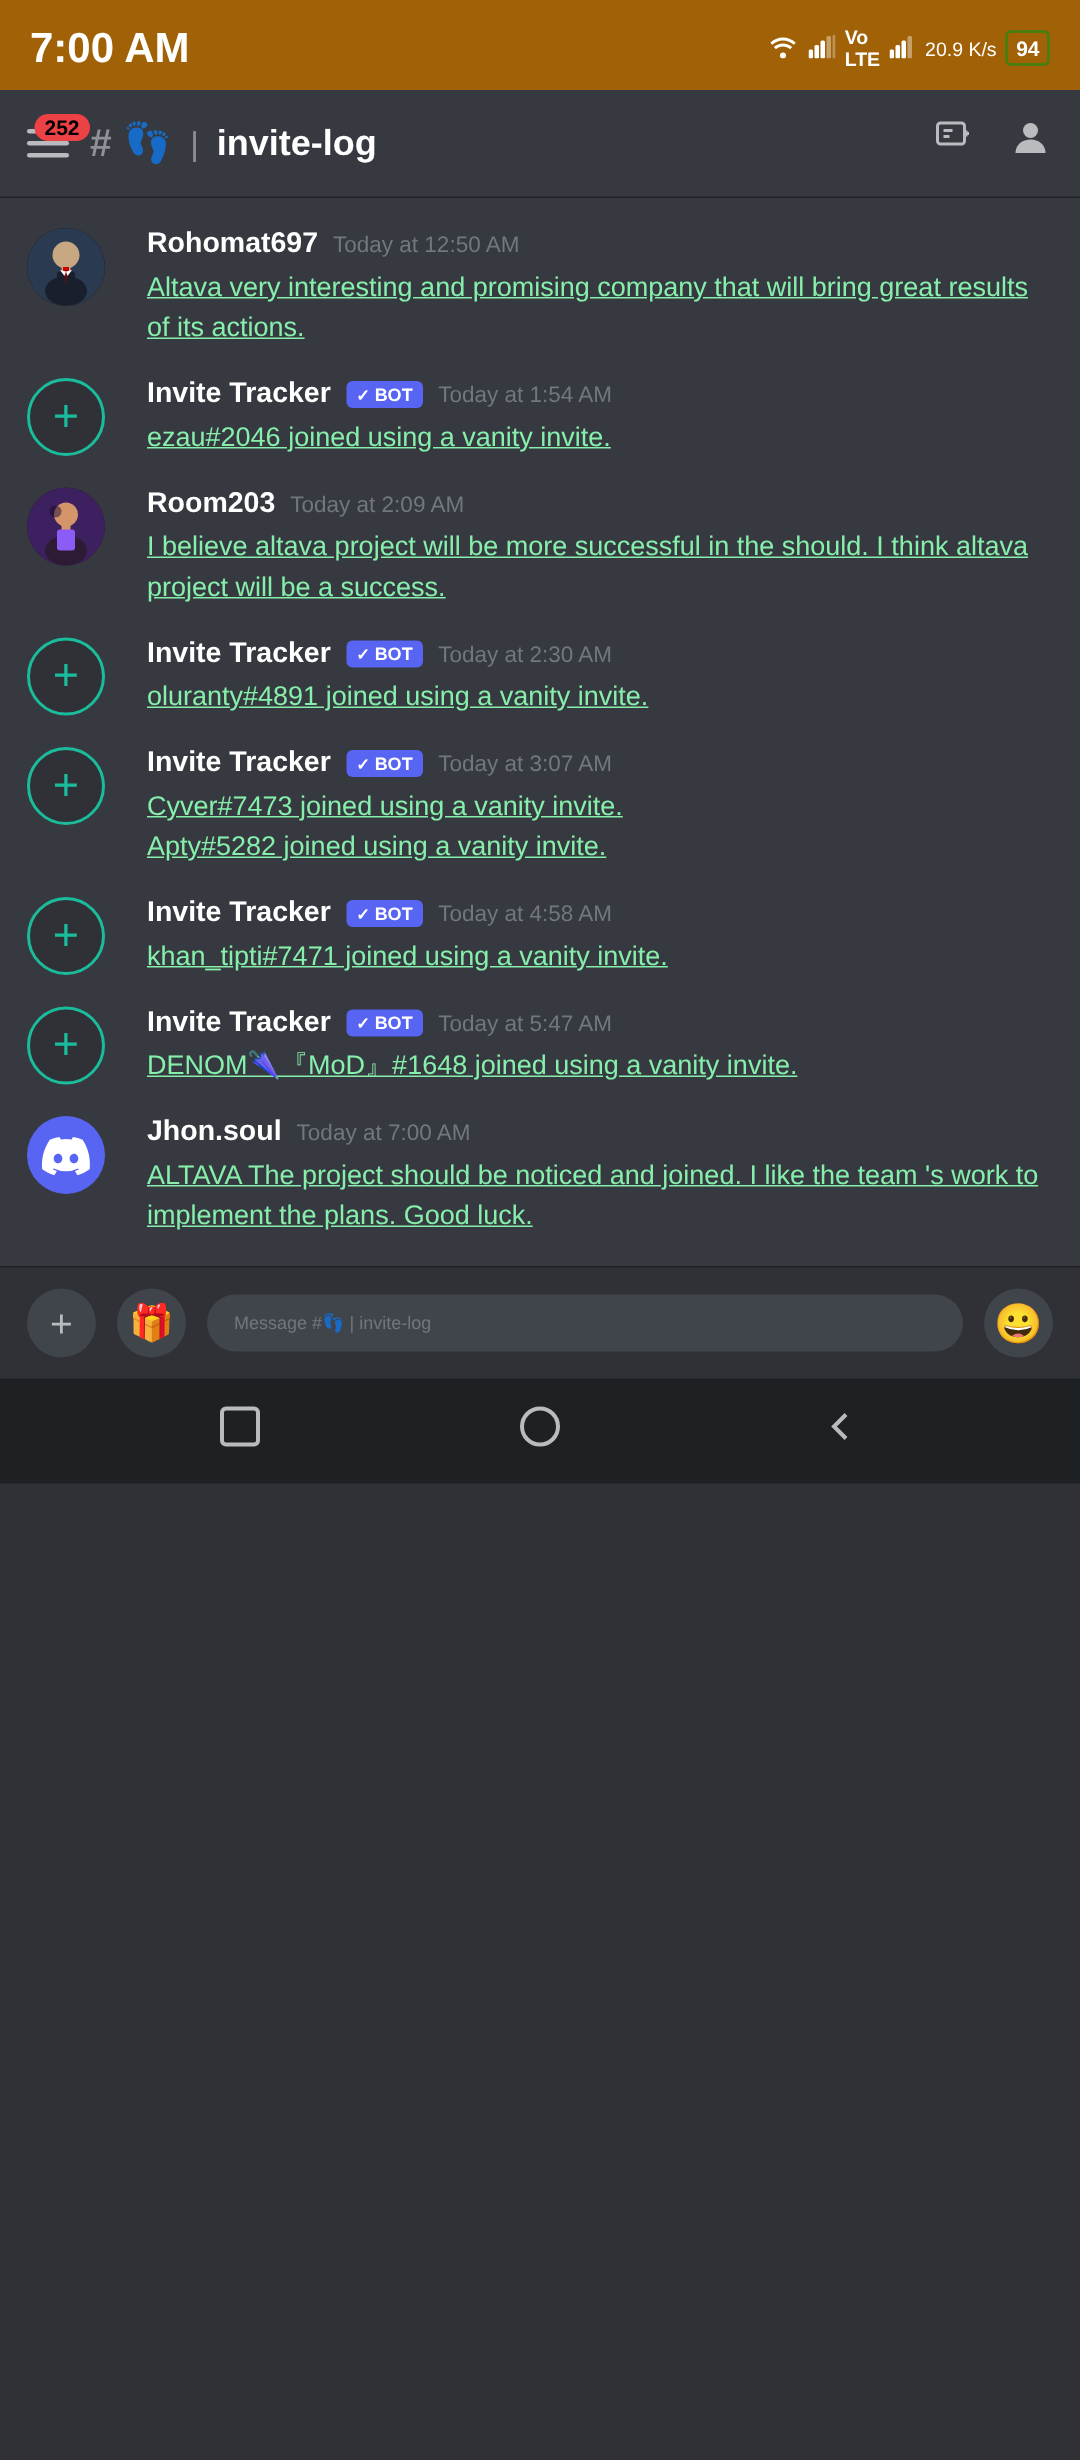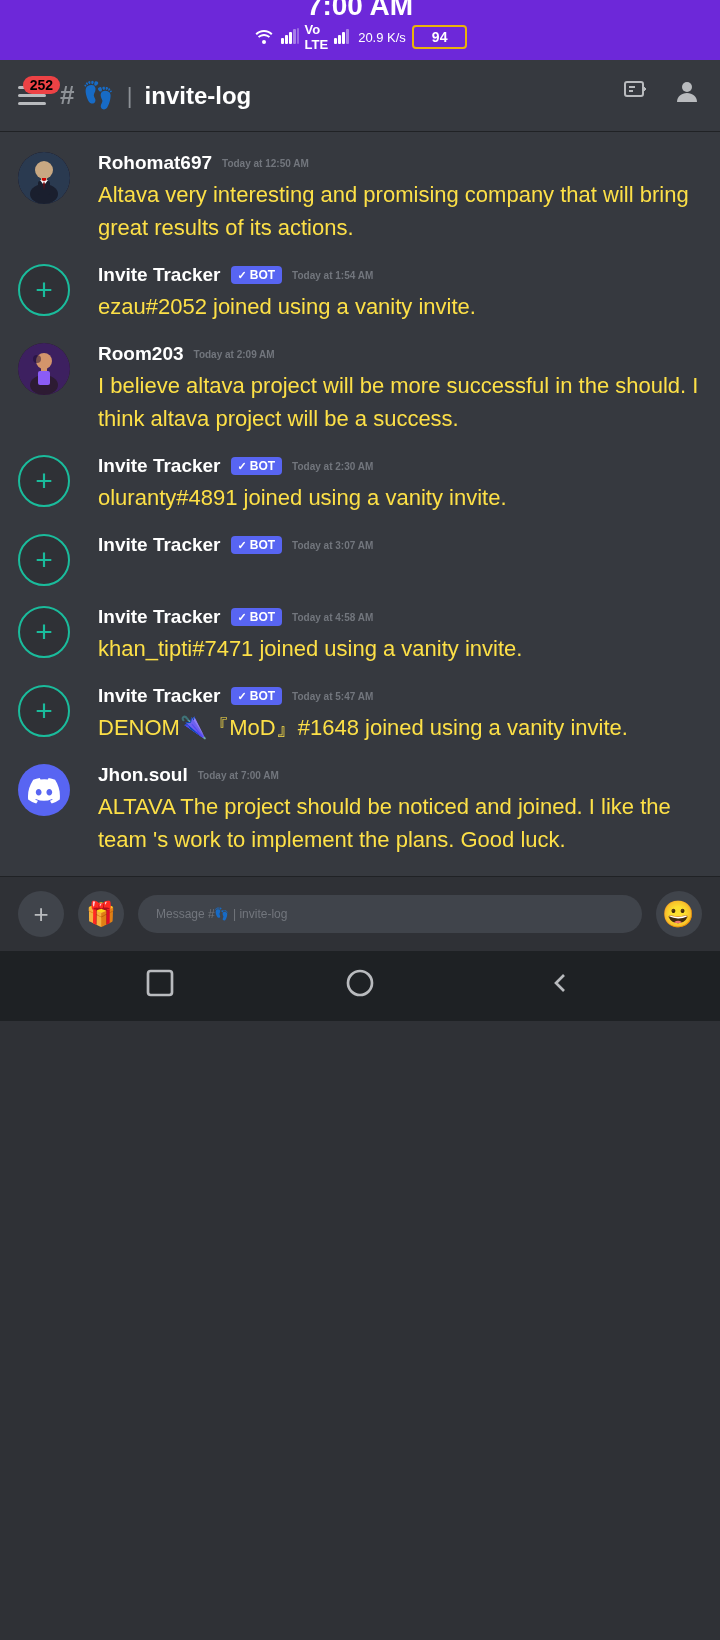--- a/index.html
+++ b/index.html
@@ -8,48 +8,47 @@
       background: #2f3136;
       color: #dcddde;
       font-family: 'Whitney', 'Helvetica Neue', Arial, sans-serif;
       width: 720px;
       min-height: 1640px;
       overflow-x: hidden;
     }
 
     
     .status-bar {
-      background: #6d28d9;
-      display: flex;
-      justify-content: flex-end;
+      background: #a16207;
+      display: flex;
+      justify-content: space-between;
       align-items: center;
       padding: 12px 20px 8px 20px;
       height: 60px;
-      flex-direction: column;
     }
     .status-time {
       font-size: 28px;
       font-weight: bold;
       color: #fff;
     }
     .status-icons {
       display: flex;
       align-items: center;
       gap: 6px;
       color: #fff;
       font-size: 16px;
     }
     .status-icons span {
       font-size: 14px;
       color: #fff;
     }
     .battery-box {
-      border: 2px solid #eab308;
+      border: 2px solid #4d7c0f;
       border-radius: 4px;
-      padding: 2px 18px;
+      padding: 2px 5px;
       font-size: 13px;
       font-weight: bold;
       color: #fff;
       position: relative;
     }
 
     
     .channel-header {
       background: #36393f;
       display: flex;
@@ -196,27 +195,28 @@
       border-radius: 4px;
       display: flex;
       align-items: center;
       gap: 3px;
     }
     .bot-badge .check {
       font-size: 11px;
     }
     .timestamp {
       color: #72767d;
-      font-size: 10px;
-      font-weight: bold;
+      font-size: 15px;
+      font-weight: normal;
     }
     .message-text {
-      font-size: 22px;
-      color: #fde047;
+      font-size: 18px;
+      color: #86efac;
       line-height: 1.5;
+      text-decoration: underline;
     }
 
     
     .input-bar {
       background: #2f3136;
       padding: 14px 18px;
       display: flex;
       align-items: center;
       gap: 14px;
       border-top: 1px solid #202225;
@@ -410,21 +410,21 @@
     </div>
     <div class="message-content">
       <div class="message-header">
         <span class="username">Invite Tracker</span>
         <span class="bot-badge">
           <span class="check">✓</span>
           <span>BOT</span>
         </span>
         <span class="timestamp">Today at 1:54 AM</span>
       </div>
-      <div class="message-text">ezau#2052 joined using a vanity invite.</div>
+      <div class="message-text">ezau#2046 joined using a vanity invite.</div>
     </div>
   </div>
 
   <div class="message-item">
     <div class="room203-photo">
       <svg width="52" height="52" viewBox="0 0 52 52">
         <circle cx="26" cy="26" r="26" fill="#3d2060"></circle>
         <circle cx="26" cy="18" r="8" fill="#d4956b"></circle>
         <ellipse cx="26" cy="42" rx="14" ry="10" fill="#2d1b33"></ellipse>
         <rect x="23" y="25" width="6" height="8" fill="#d4956b"></rect>
@@ -464,20 +464,21 @@
     </div>
     <div class="message-content">
       <div class="message-header">
         <span class="username">Invite Tracker</span>
         <span class="bot-badge">
           <span class="check">✓</span>
           <span>BOT</span>
         </span>
         <span class="timestamp">Today at 3:07 AM</span>
       </div>
+      <div class="message-text">Cyver#7473 joined using a vanity invite.<br>Apty#5282 joined using a vanity invite.</div>
     </div>
   </div>
 
   <div class="message-item">
     <div class="bot-avatar">
       <span class="bot-plus">+</span>
     </div>
     <div class="message-content">
       <div class="message-header">
         <span class="username">Invite Tracker</span>

